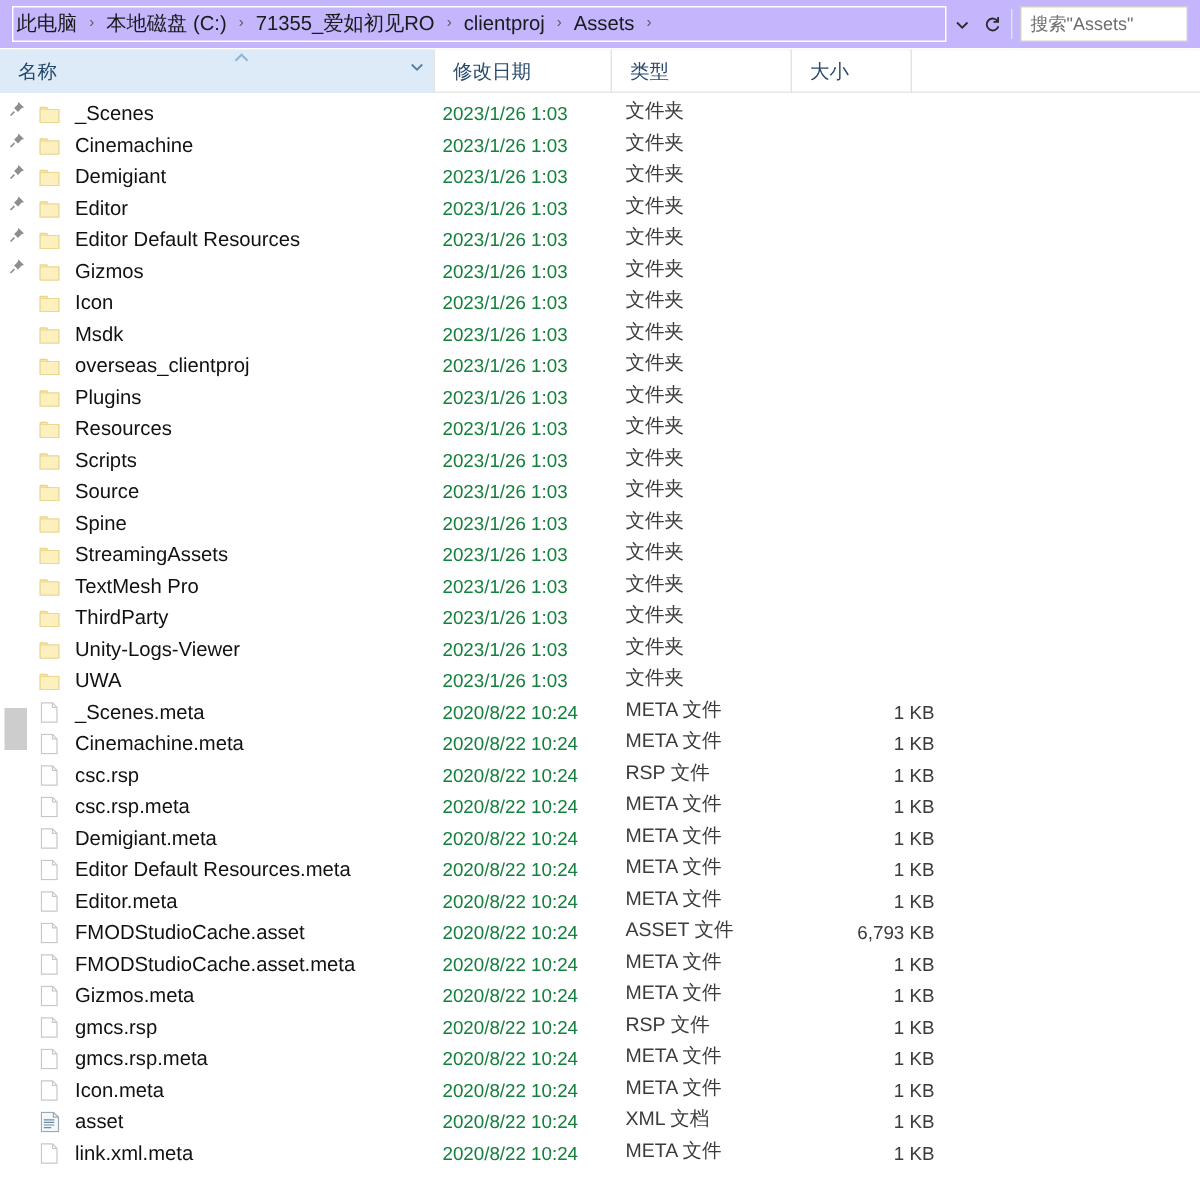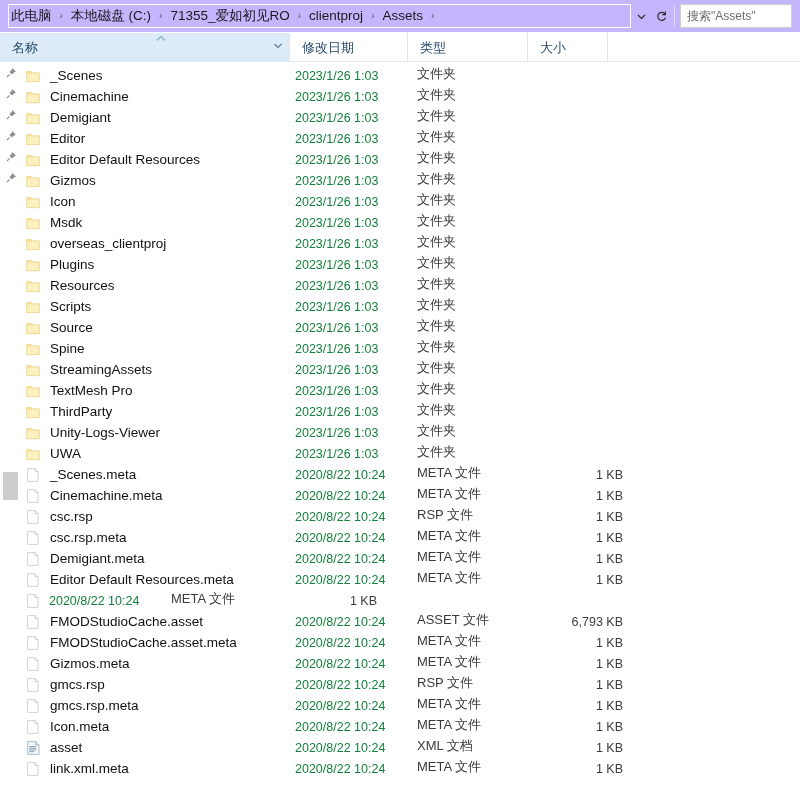--- a/index.html
+++ b/index.html
@@ -602,20 +602,21 @@
       <div class="size-cell">1 KB</div>
     </div>
     <div class="row">
       <div class="pin-cell"></div>
       <div class="icon-cell">
         <svg width="12" height="14" viewBox="0 0 12 14" aria-hidden="true">
           <path d="M0.6 0.6 h7.4 l3 3 v9.8 h-10.4 z" fill="#ffffff" stroke="#c7c7c7" stroke-width="0.8"></path>
           <path d="M8.0 0.6 v3 h3" fill="none" stroke="#c7c7c7" stroke-width="0.8"></path>
         </svg>
       </div>
+      <div class="name-cell">Editor.meta</div>
       <div class="date-cell">2020/8/22 10:24</div>
       <div class="type-cell">META 文件</div>
       <div class="size-cell">1 KB</div>
     </div>
     <div class="row">
       <div class="pin-cell"></div>
       <div class="icon-cell">
         <svg width="12" height="14" viewBox="0 0 12 14" aria-hidden="true">
           <path d="M0.6 0.6 h7.4 l3 3 v9.8 h-10.4 z" fill="#ffffff" stroke="#c7c7c7" stroke-width="0.8"></path>
           <path d="M8.0 0.6 v3 h3" fill="none" stroke="#c7c7c7" stroke-width="0.8"></path>

